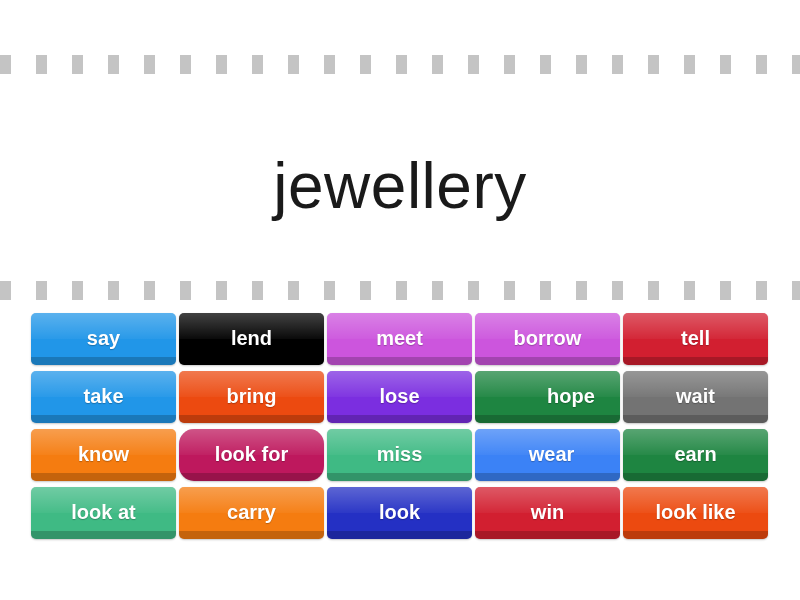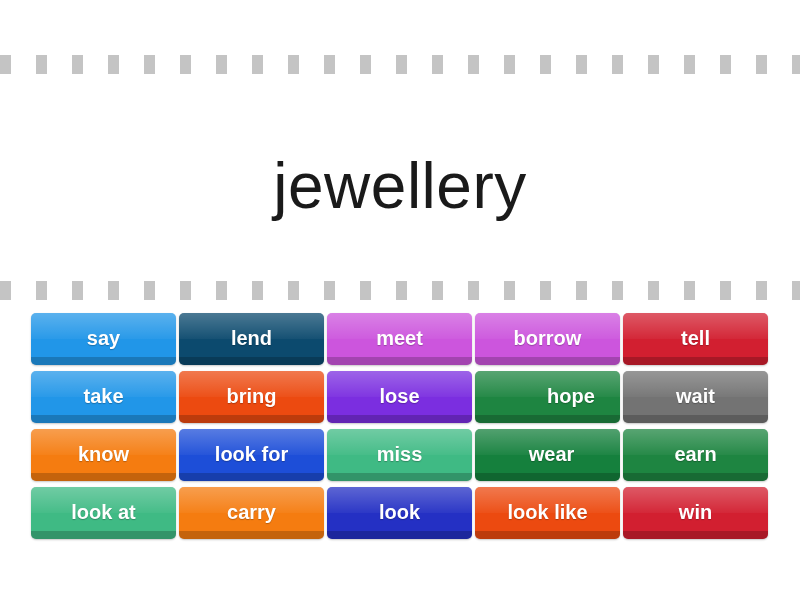--- a/index.html
+++ b/index.html
@@ -116,21 +116,21 @@
   <div class="dash-rule top"></div>
 
   <div class="prompt">jewellery</div>
 
   <div class="dash-rule bottom"></div>
 
   <div class="tile-grid">
       <div class="tile" style="background: rgb(33, 150, 232);">
         <span class="tile-label">say</span>
       </div>
-      <div class="tile" style="background: #0c4a6e;">
+      <div class="tile" style="background: #000000;">
         <span class="tile-label">lend</span>
       </div>
       <div class="tile" style="background: rgb(204, 85, 221);">
         <span class="tile-label">meet</span>
       </div>
       <div class="tile" style="background: rgb(204, 85, 221);">
         <span class="tile-label">borrow</span>
       </div>
       <div class="tile" style="background: rgb(210, 31, 48);">
         <span class="tile-label">tell</span>
@@ -146,42 +146,42 @@
       </div>
       <div class="tile" style="background: rgb(30, 133, 65); padding-left: 47px;">
         <span class="tile-label">hope</span>
       </div>
       <div class="tile" style="background: #737373;">
         <span class="tile-label">wait</span>
       </div>
       <div class="tile" style="background: rgb(245, 124, 16);">
         <span class="tile-label">know</span>
       </div>
-      <div class="tile" style="background: #1d4ed8;">
+      <div class="tile" style="background: #be185d; border-radius: 15px;">
         <span class="tile-label">look for</span>
       </div>
       <div class="tile" style="background: rgb(63, 186, 132);">
         <span class="tile-label">miss</span>
       </div>
-      <div class="tile" style="background: #15803d; padding-left: 8px;">
+      <div class="tile" style="background: #3b82f6; padding-left: 8px;">
         <span class="tile-label">wear</span>
       </div>
       <div class="tile" style="background: rgb(30, 133, 65);">
         <span class="tile-label">earn</span>
       </div>
       <div class="tile" style="background: rgb(63, 186, 132);">
         <span class="tile-label">look at</span>
       </div>
       <div class="tile" style="background: rgb(245, 124, 16);">
         <span class="tile-label">carry</span>
       </div>
       <div class="tile" style="background: rgb(36, 48, 196);">
         <span class="tile-label">look</span>
       </div>
+      <div class="tile" style="background: rgb(210, 31, 48);">
+        <span class="tile-label">win</span>
+      </div>
       <div class="tile" style="background: rgb(236, 74, 16);">
         <span class="tile-label">look like</span>
-      </div>
-      <div class="tile" style="background: rgb(210, 31, 48);">
-        <span class="tile-label">win</span>
       </div>
     </div>
 
 </div>
 
 </body></html>

